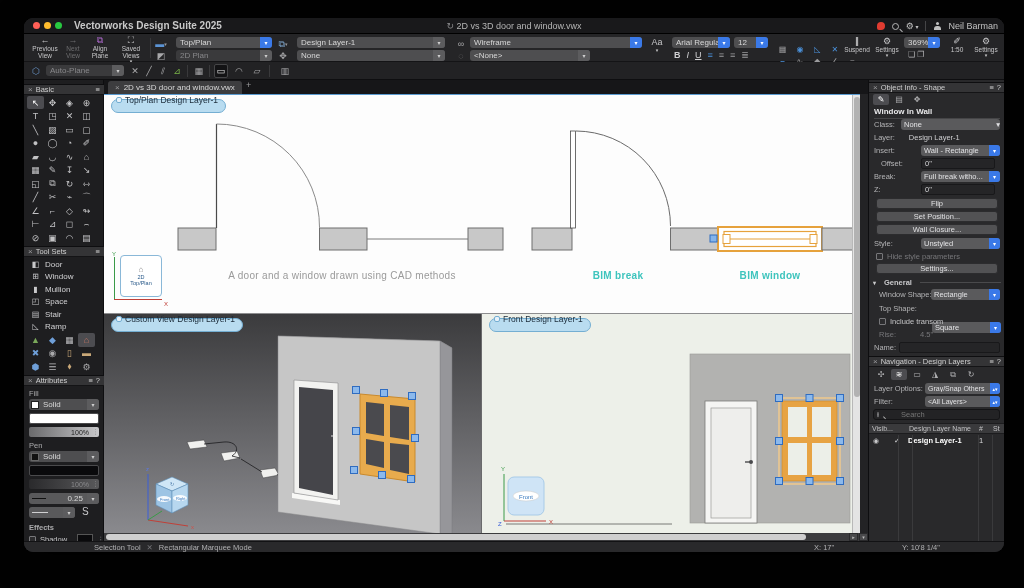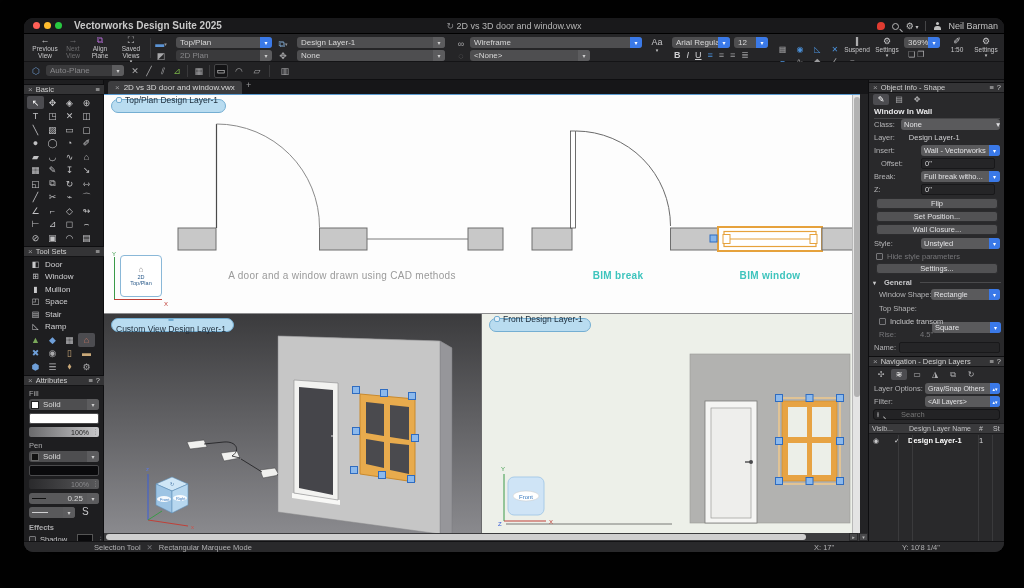--- a/index.html
+++ b/index.html
@@ -451,21 +451,21 @@
         <span class="t1">2D</span>
         <span class="t1">Top/Plan</span>
       </div>
       <div class="abs" style="left:8px;top:156px;font-size:6px;color:#3a9a48;">Y</div>
       <div class="abs" style="left:10px;top:162px;width:1px;height:42px;background:#3a9a48;"></div>
       <div class="abs" style="left:10px;top:204px;width:48px;height:1px;background:#c04038;"></div>
       <div class="abs" style="left:60px;top:206px;font-size:6px;color:#c04038;">X</div>
     </div>
 
     <div id="vp-custom">
-      <div class="vplabel" style="left:7px;top:4px;flex-direction:column;">
+      <div class="vplabel" style="left:7px;top:4px;">
             <span class="dot"></span>
             <span>Custom View  Design Layer-1</span>
           </div>
       <svg width="378" height="220" viewBox="0 0 378 220">
         <g>
           <polygon points="83,128 100,126 103,133 86,135" fill="#f0f0ee" stroke="#3a3a3c" stroke-width="0.5"></polygon>
           <polygon points="117,139 133,137 136,144 120,147" fill="#f0f0ee" stroke="#3a3a3c" stroke-width="0.5"></polygon>
           <polygon points="156,156 171,154 175,161 159,164" fill="#f0f0ee" stroke="#3a3a3c" stroke-width="0.5"></polygon>
           <path d="M100,130 L120,128 C132,127 137,136 128,142 L136,144 M137,145 L158,158 M173,160 L190,182" fill="none" stroke="#1c1c1e" stroke-width="0.8"></path>
         </g>
@@ -594,21 +594,21 @@
           <span class="capg">▾</span>
         </div>
     <div class="oirow" style="top:51px;">
           <span class="rl">Layer:</span>
           <span style="font-size:7.5px;color:#cfcfd1;margin-left:14px;">Design Layer-1</span>
         </div>
     <div class="oirow" style="top:64px;">
           <span class="rl">Insert:</span>
         </div>
     <div class="oidd" style="left:52px;top:65px;width:79px;">
-          <span class="t">Wall - Vectorworks</span>
+          <span class="t">Wall - Rectangle</span>
           <span class="cap" style="width:11px;height:100%;background:#3a79e8;color:#fff;font-size:6px;display:flex;align-items:center;justify-content:center;">▾</span>
         </div>
     <div class="oirow" style="top:77px;">
           <span class="rl" style="padding-left:12px;">Offset:</span>
         </div>
     <div class="oifield" style="left:52px;top:78px;width:74px;">0"</div>
     <div class="oirow" style="top:90px;">
           <span class="rl">Break:</span>
         </div>
     <div class="oidd" style="left:52px;top:91px;width:79px;">

